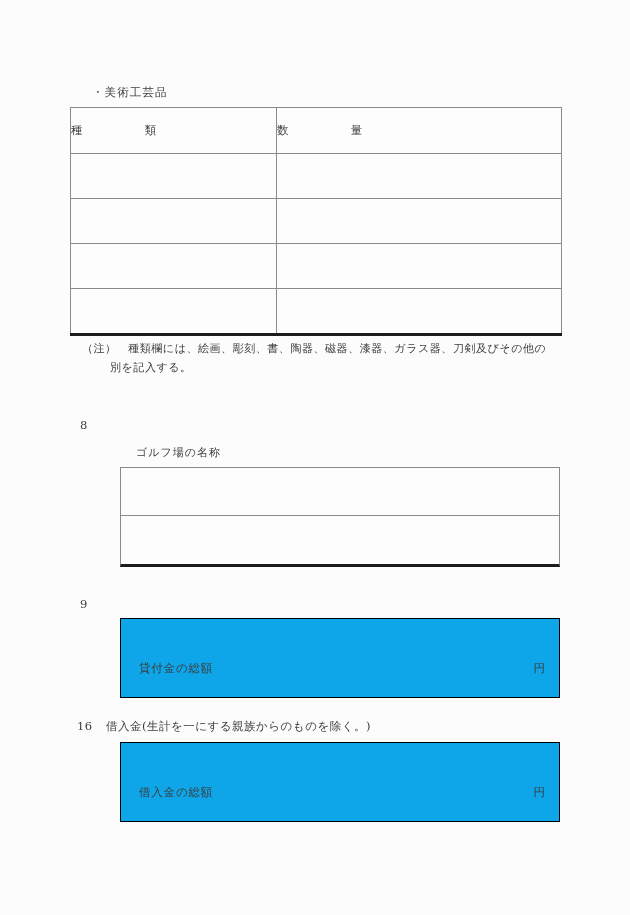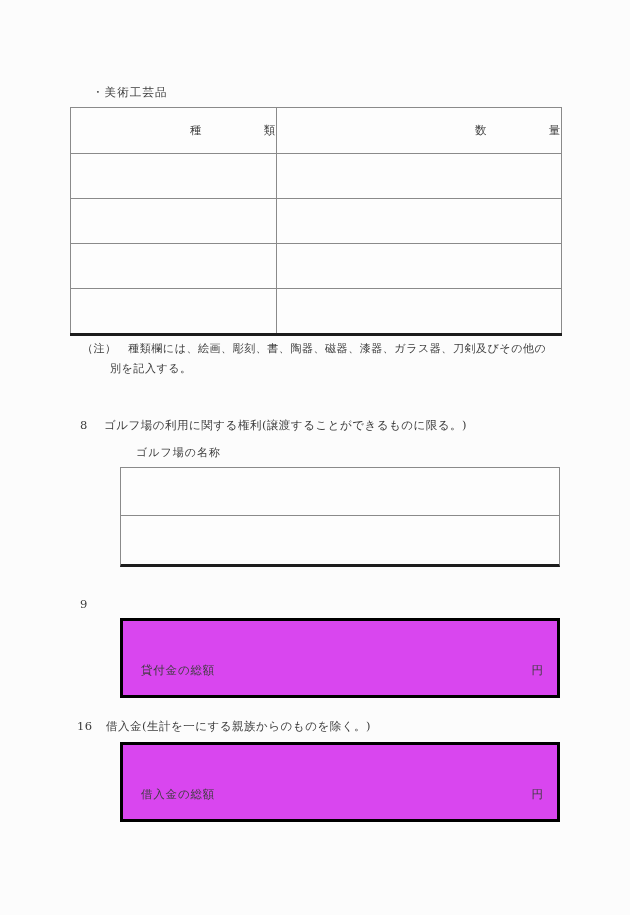--- a/index.html
+++ b/index.html
@@ -62,37 +62,36 @@
     vertical-align: middle;
   }
   #art-table tr.head td {
     height: 45px;
   }
   #art-table tr.last td {
     border-bottom: 3px solid #1c1c1c;
   }
   .colhead {
     display: block;
-    text-align: right;
+    text-align: left;
     font-size: 11.5px;
     letter-spacing: 0.8px;
     color: #3c3c3c;
   }
 
   
   #note-line1 {
     left: 82px;
     top: 341px;
     letter-spacing: 0.55px;
   }
   #note-line2 {
     left: 110px;
     top: 360px;
     letter-spacing: 0.55px;
-    font-family: Liberation Serif, serif;
   }
 
   
   .sec-num {
     position: absolute;
     font-size: 11.5px;
     color: #3c3c3c;
     letter-spacing: 0.5px;
   }
   .sec-title {
@@ -131,22 +130,22 @@
   #golf-box .row.top {
     border-bottom: 1px solid #8a8a8a;
   }
 
   
   .amount-box {
     position: absolute;
     left: 120px;
     width: 440px;
     height: 80px;
-    border: 3px solid #000000;
-    background: #d946ef;
+    border: 1px solid #000000;
+    background: #0ea5e9;
     box-sizing: border-box;
   }
   #loan-box  { top: 618px; }
   #debt-box  { top: 742px; font-family: Liberation Mono, monospace; }
 
   .amount-inner {
     position: absolute;
     left: 0;
     right: 0;
     top: 42px;
@@ -214,21 +213,20 @@
         <td></td>
         <td></td>
       </tr>
     </tbody>
   </table>
 
   <div class="txt" id="note-line1">（注）　種類欄には、絵画、彫刻、書、陶器、磁器、漆器、ガラス器、刀剣及びその他の</div>
   <div class="txt" id="note-line2">別を記入する。</div>
 
   <div class="sec-num" id="sec8-num">8</div>
-  <div class="sec-title" id="sec8-title">ゴルフ場の利用に関する権利(譲渡することができるものに限る。)</div>
   <div class="txt" id="sec8-sub">ゴルフ場の名称</div>
 
   <div id="golf-box">
     <div class="row top"></div>
     <div class="row"></div>
   </div>
 
   <div class="sec-num" id="sec9-num">9</div>
 
   <div class="amount-box" id="loan-box">

